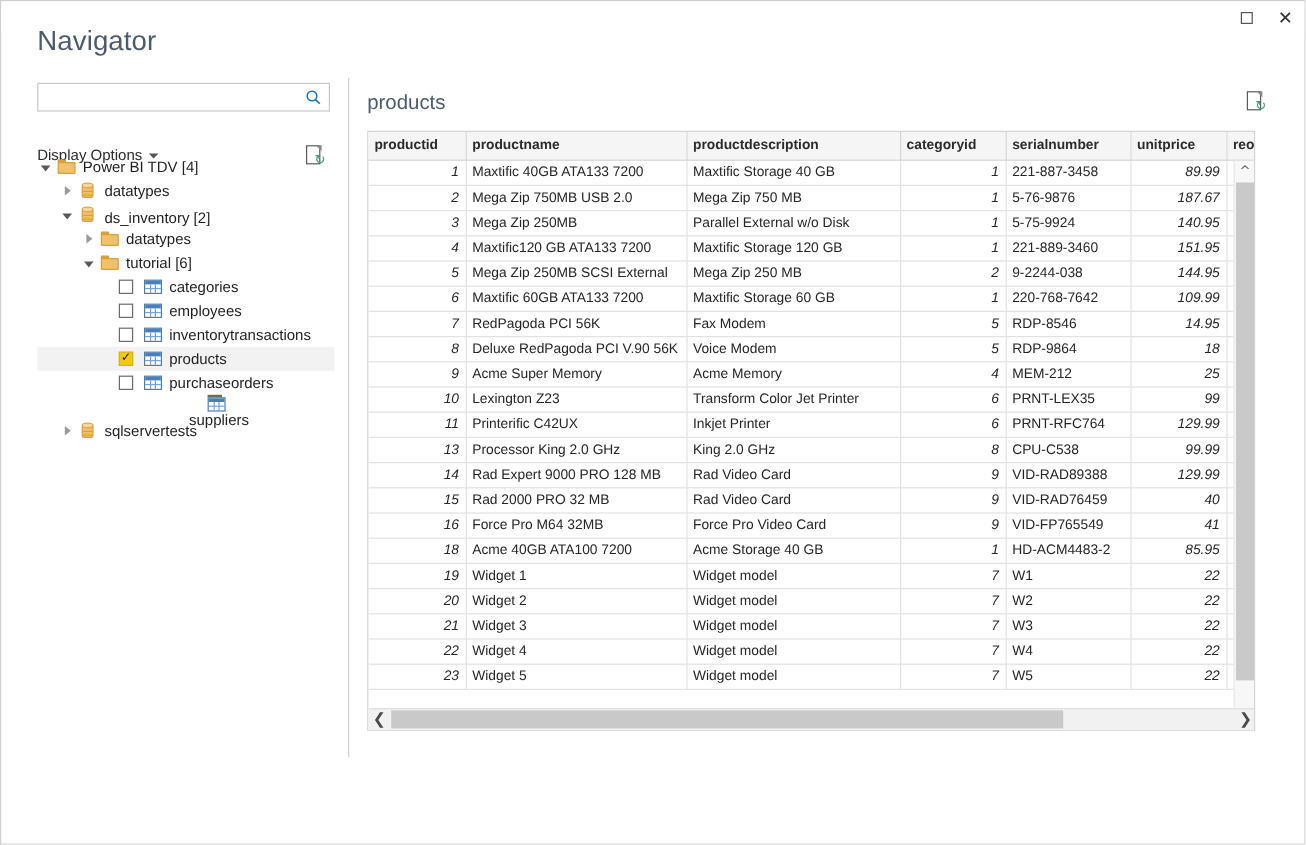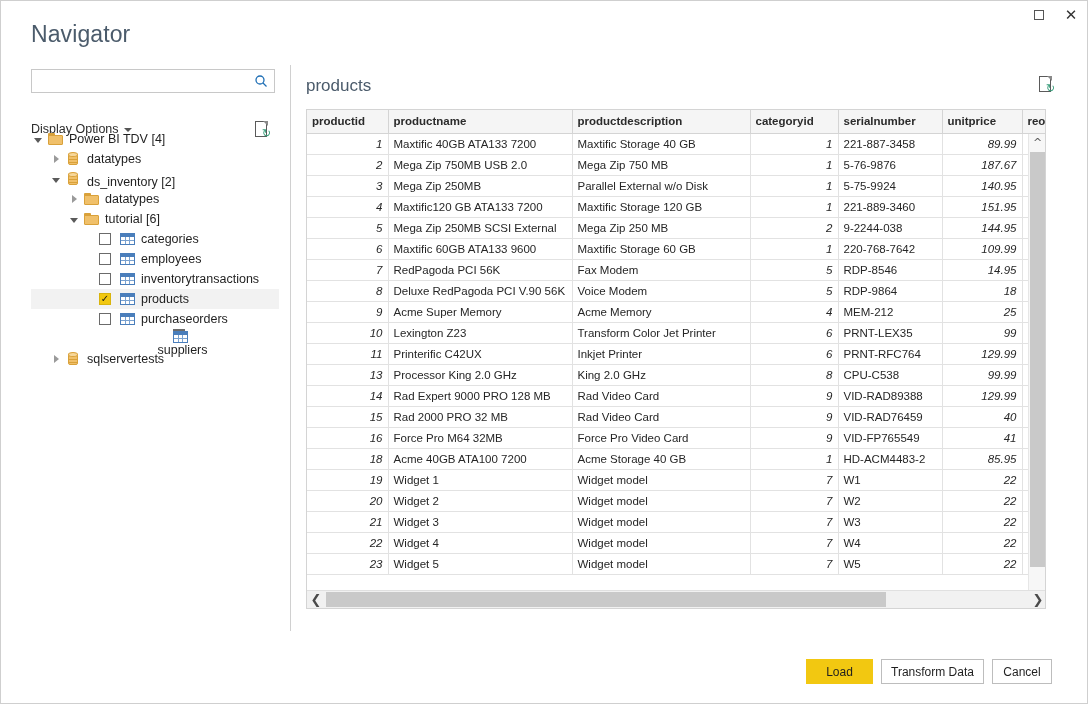--- a/index.html
+++ b/index.html
@@ -589,21 +589,21 @@
               <td class="c0 num">5</td>
               <td class="c1">Mega Zip 250MB SCSI External</td>
               <td class="c2">Mega Zip 250 MB</td>
               <td class="c3 num">2</td>
               <td class="c4">9-2244-038</td>
               <td class="c5 num">144.95</td>
               <td class="c6"></td>
             </tr>
             <tr>
               <td class="c0 num">6</td>
-              <td class="c1">Maxtific 60GB ATA133 9600</td>
+              <td class="c1">Maxtific 60GB ATA133 7200</td>
               <td class="c2">Maxtific Storage 60 GB</td>
               <td class="c3 num">1</td>
               <td class="c4">220-768-7642</td>
               <td class="c5 num">109.99</td>
               <td class="c6"></td>
             </tr>
             <tr>
               <td class="c0 num">7</td>
               <td class="c1">RedPagoda PCI 56K</td>
               <td class="c2">Fax Modem</td>
@@ -748,21 +748,14 @@
       </div>
 
       <div id="hscroll">
         <div class="arr lf">❮</div>
         <div id="hthumb"></div>
         <div class="arr rt">❯</div>
       </div>
     </div>
   </div>
 
-  <div id="footer">
-    <div id="footer-inner">
-      <div class="btn primary" id="btn-load">Load</div>
-      <div class="btn" id="btn-transform">Transform Data</div>
-      <div class="btn" id="btn-cancel">Cancel</div>
-    </div>
-  </div>
 
 </div>
 
 </body></html>

